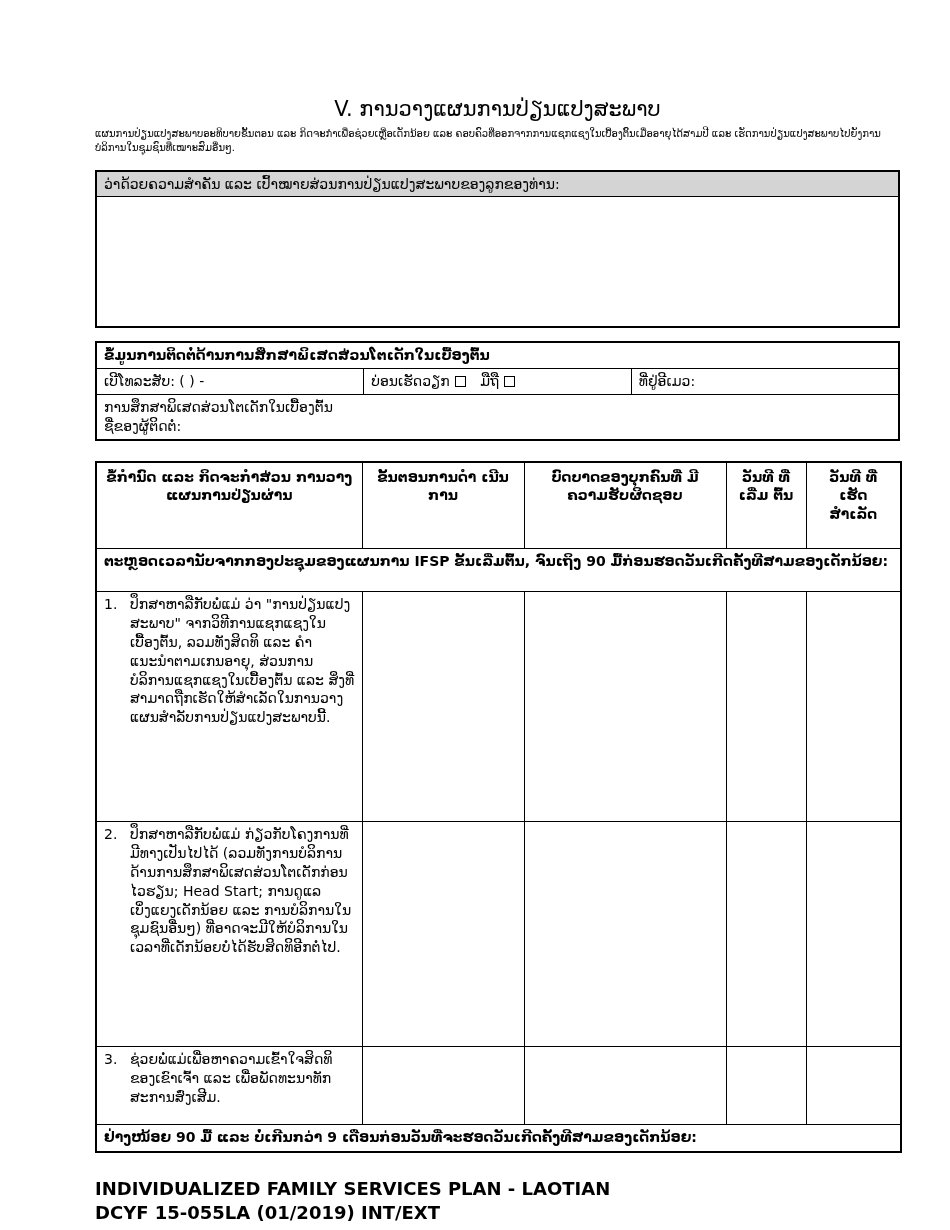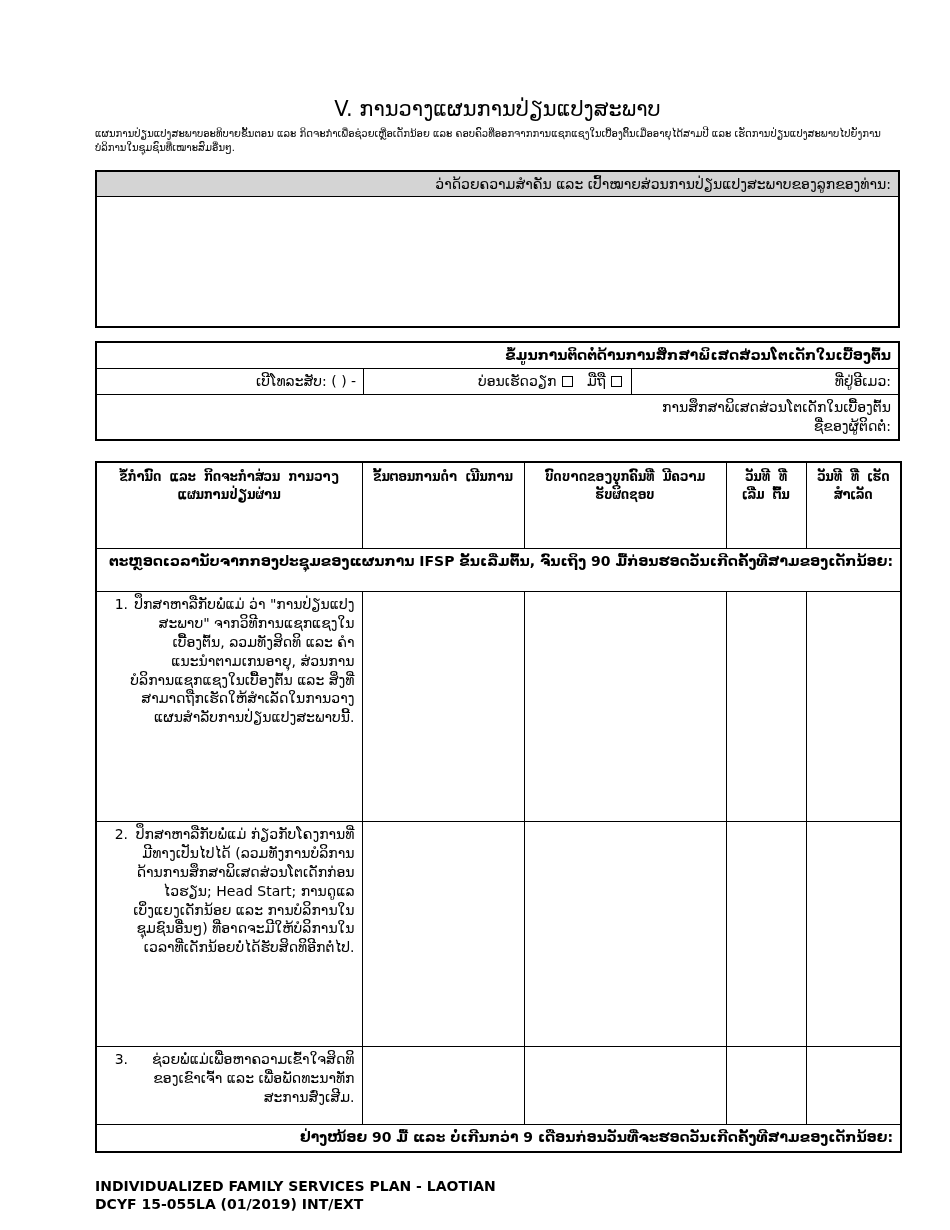--- a/index.html
+++ b/index.html
@@ -32,42 +32,40 @@
     border-collapse: collapse;
     table-layout: fixed;
   }
   table.box td, table.box th,
   table.grid td, table.grid th {
     border: 1.5px solid #000;
     padding: 3px 7px;
     vertical-align: top;
     font-size: 14px;
     line-height: 1.35;
-    text-align: right;
   }
   .goals-box { margin-bottom: 13px; border: 2px solid #000; }
   .goals-header-cell { background: #d4d4d4; font-weight: normal; text-align: left; }
   .goals-value-cell { height: 130px; background: #fff; }
   
   .contact-box { margin-bottom: 20px; border: 2px solid #000; }
   .contact-title-cell { font-weight: bold; }
   .contact-sub-cell div { display: block; }
   
   table.grid {
     width: 805px;
     border-collapse: collapse;
     table-layout: fixed;
     border: 2px solid #000;
   }
   table.grid th {
     font-weight: bold;
     text-align: center;
     vertical-align: top;
     padding-top: 5px;
-    font-family: Liberation Mono, monospace;
   }
   .col-activity   { width: 266px; }
   .col-steps      { width: 162px; }
   .col-person     { width: 202px; }
   .col-datestart  { width: 80px;  }
   .col-datedone   { width: 95px;  }
   .section-row td {
     font-weight: bold;
     padding: 3px 7px;
   }
@@ -88,21 +86,21 @@
     display: inline-block;
     width: 11px; height: 11px;
     border: 1.5px solid #000;
     vertical-align: -1px;
     margin: 0 2px 0 5px;
     background: #fff;
   }
   
   .footer {
     margin-top: 24px;
-    font-size: 14px;
+    font-size: 18px;
     font-weight: bold;
     line-height: 1.35;
   }
 </style>
 </head>
 <body>
 
 <div class="page">
 
   <h1 class="doc-title">V. ການວາງແຜນການປ່ຽນແປງສະພາບ</h1>

